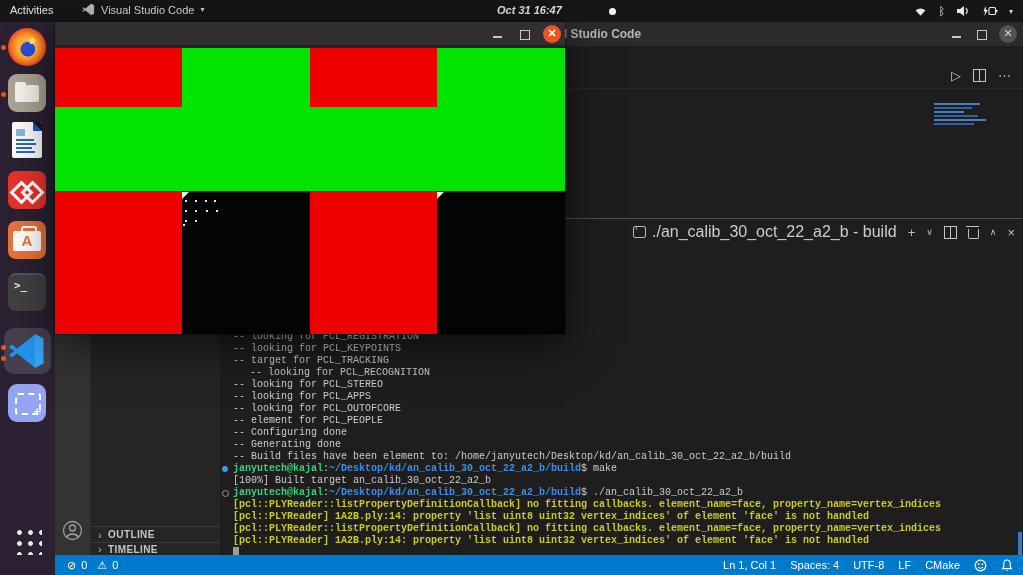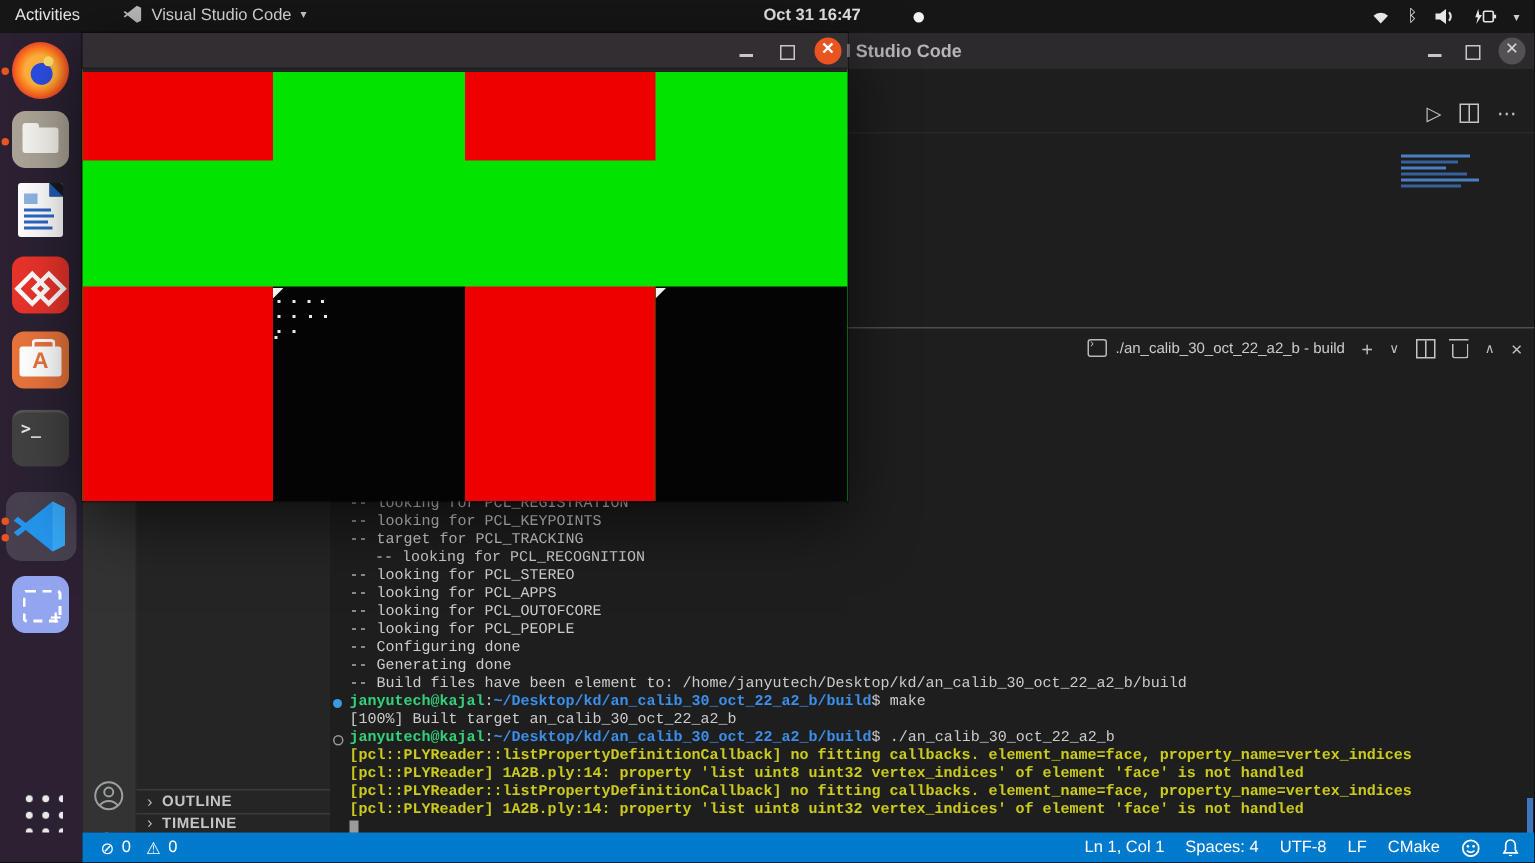--- a/index.html
+++ b/index.html
@@ -3,21 +3,21 @@
 <meta charset="utf-8">
 <style>
   html,body{margin:0;padding:0;background:#000;}
   body{width:1023px;height:575px;position:relative;overflow:hidden;
        font-family:"Liberation Sans",sans-serif;-webkit-font-smoothing:antialiased;}
 
   
   .topbar{position:absolute;left:0;top:0;width:1023px;height:22px;background:#161616;color:#e6e6e6;font-size:11px;}
   .tb-activities{position:absolute;left:10px;top:4px;}
   .tb-app{position:absolute;left:82px;top:3px;display:flex;align-items:center;gap:6px;color:#dcdcdc;}
-  .tb-clock{position:absolute;left:509px;top:4px;font-weight:bold;}
+  .tb-clock{position:absolute;left:497px;top:4px;font-weight:bold;font-style:italic;}
   .tb-dot{position:absolute;left:609px;top:8px;width:7px;height:7px;border-radius:50%;background:#f2f2f2;}
   .tb-right{position:absolute;right:10px;top:0;height:22px;display:flex;align-items:center;gap:11px;}
   .tb-caret{color:#cfcfcf;font-size:8px;}
 
   
   .dock{position:absolute;left:0;top:22px;width:55px;height:553px;background:#2b2132;}
   .dock-item{position:absolute;left:8px;width:38px;height:38px;}
   .run-dot{position:absolute;left:1px;width:5px;height:5px;border-radius:50%;background:#e95420;}
   .ff-icon{width:38px;height:38px;border-radius:50%;
     background:
@@ -70,21 +70,21 @@
   .editor{position:absolute;left:165px;top:24px;width:803px;height:172px;background:#1e1e1e;border-left:1px solid #2a2a2a;box-sizing:border-box;}
   .ed-actions{position:absolute;right:12px;top:22px;display:flex;gap:12px;color:#c5c5c5;font-size:13px;align-items:center;}
   .split-box{width:11px;height:11px;border:1px solid #c5c5c5;position:relative;}
   .split-box:after{content:"";position:absolute;left:5px;top:0;width:1px;height:11px;background:#c5c5c5;}
   .tabborder{position:absolute;left:0;top:42px;width:803px;height:1px;background:#282828;}
   .minimap{position:absolute;left:713px;top:57px;width:70px;}
   .mm-row{height:2px;margin-bottom:2px;background:#3e6fae;}
 
   .panel{position:absolute;left:165px;top:196px;width:803px;height:337px;background:#1e1e1e;border-top:1px solid #4f4f4f;box-sizing:border-box;}
   .panel-head{position:absolute;right:8px;top:3px;height:20px;display:flex;align-items:center;gap:11px;color:#c0c0c0;}
-  .ptab{display:flex;align-items:center;gap:6px;color:#cccccc;font-size:10px;}
+  .ptab{display:flex;align-items:center;gap:6px;color:#cccccc;font-size:16px;}
   .ticon{width:11px;height:10px;border:1px solid #b8b8b8;border-radius:2px;position:relative;}
   .ticon:after{content:"›";position:absolute;left:1px;top:-3px;font-size:8px;color:#b8b8b8;}
   .pact{font-size:13px;color:#c0c0c0;}
   .pact.small{font-size:9px;}
   .trash{width:9px;height:9px;border:1px solid #c0c0c0;border-top:none;border-radius:0 0 2px 2px;position:relative;margin-top:3px;}
   .trash:before{content:"";position:absolute;left:-3px;top:-3px;width:13px;height:1.5px;background:#c0c0c0;}
 
   .tline{position:absolute;left:13px;height:12px;line-height:12px;white-space:pre;
      font-family:Liberation Mono, monospace;font-size:10px;color:#cccccc;}
   .tmark{position:absolute;left:-11px;top:3px;width:6px;height:6px;border-radius:50%;}
@@ -263,21 +263,21 @@
       <span class="pact">×</span>
     </div>
     <div id="terminal-output">
         <div class="tline" style="top: 112px;"><span>-- looking for PCL_REGISTRATION</span></div>
         <div class="tline" style="top: 124px;"><span>-- looking for PCL_KEYPOINTS</span></div>
         <div class="tline" style="top: 136px;"><span>-- target for PCL_TRACKING</span></div>
         <div class="tline" style="top: 148px; margin-left: 17px;"><span>-- looking for PCL_RECOGNITION</span></div>
         <div class="tline" style="top: 160px;"><span>-- looking for PCL_STEREO</span></div>
         <div class="tline" style="top: 172px;"><span>-- looking for PCL_APPS</span></div>
         <div class="tline" style="top: 184px;"><span>-- looking for PCL_OUTOFCORE</span></div>
-        <div class="tline" style="top: 196px;"><span>-- looking for PCL_PEOPLE</span></div>
+        <div class="tline" style="top: 196px;"><span>-- element for PCL_PEOPLE</span></div>
         <div class="tline" style="top: 208px;"><span>-- Configuring done</span></div>
         <div class="tline" style="top: 220px;"><span>-- Generating done</span></div>
         <div class="tline" style="top: 232px;"><span>-- Build files have been element to: /home/janyutech/Desktop/kd/an_calib_30_oct_22_a2_b/build</span></div>
         <div class="tline" style="top: 244px;"><span class="tmark filled"></span><span class="ts-green">janyutech@kajal</span><span>:</span><span class="ts-blue">~/Desktop/kd/an_calib_30_oct_22_a2_b/build</span><span>$ </span><span>make</span></div>
         <div class="tline" style="top: 256px;"><span>[100%] Built target an_calib_30_oct_22_a2_b</span></div>
         <div class="tline" style="top: 268px;"><span class="tmark hollow"></span><span class="ts-green">janyutech@kajal</span><span>:</span><span class="ts-blue">~/Desktop/kd/an_calib_30_oct_22_a2_b/build</span><span>$ </span><span>./an_calib_30_oct_22_a2_b</span></div>
         <div class="tline" style="top: 280px;"><span class="ts-yellow">[pcl::PLYReader::listPropertyDefinitionCallback] no fitting callbacks. element_name=face, property_name=vertex_indices</span></div>
         <div class="tline" style="top: 292px;"><span class="ts-yellow">[pcl::PLYReader] 1A2B.ply:14: property 'list uint8 uint32 vertex_indices' of element 'face' is not handled</span></div>
         <div class="tline" style="top: 304px;"><span class="ts-yellow">[pcl::PLYReader::listPropertyDefinitionCallback] no fitting callbacks. element_name=face, property_name=vertex_indices</span></div>
         <div class="tline" style="top: 316px;"><span class="ts-yellow">[pcl::PLYReader] 1A2B.ply:14: property 'list uint8 uint32 vertex_indices' of element 'face' is not handled</span></div>

